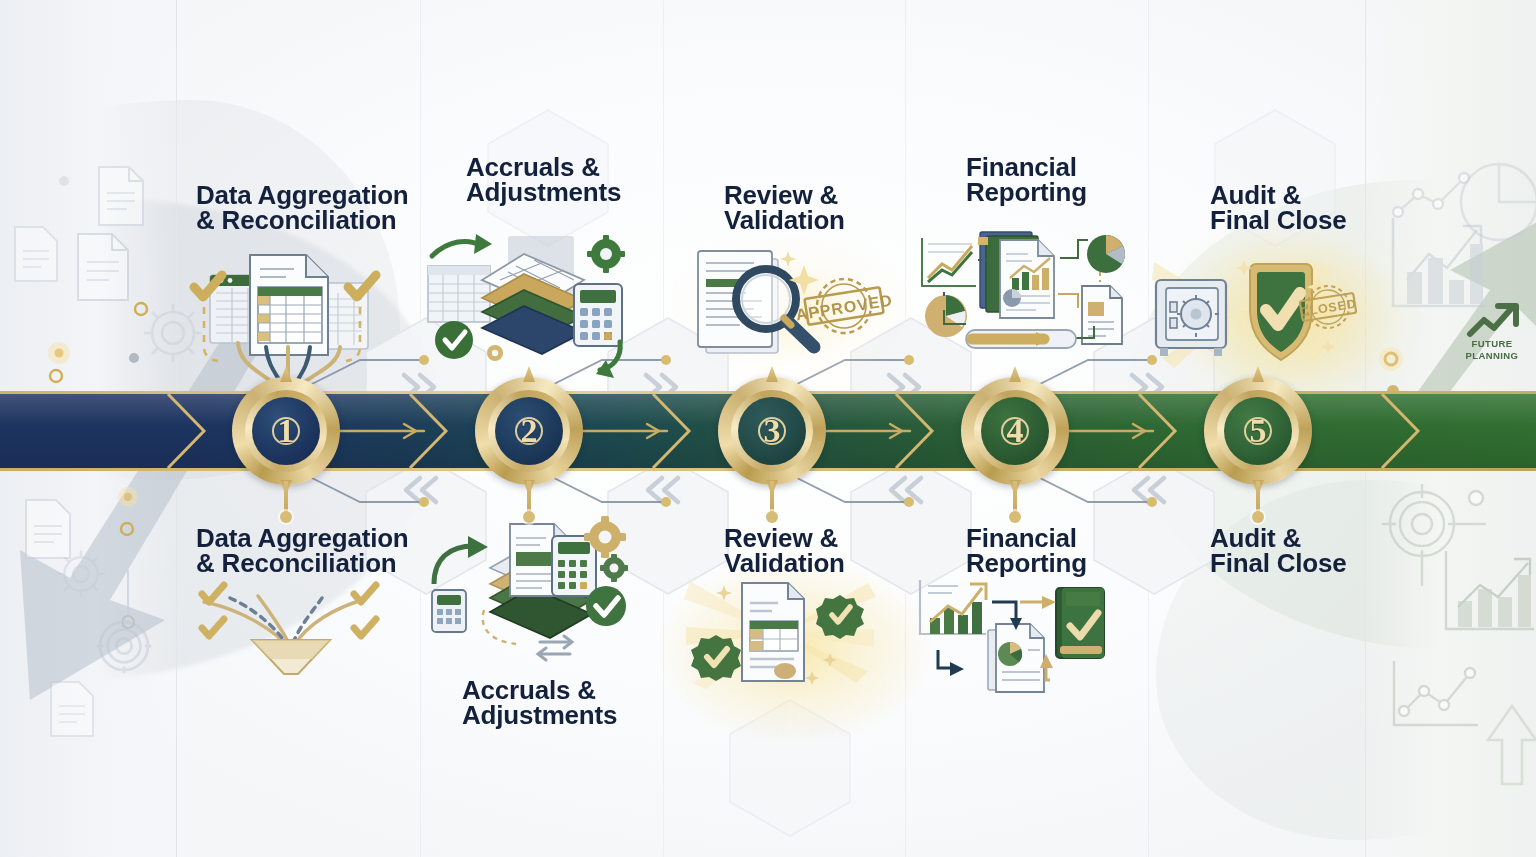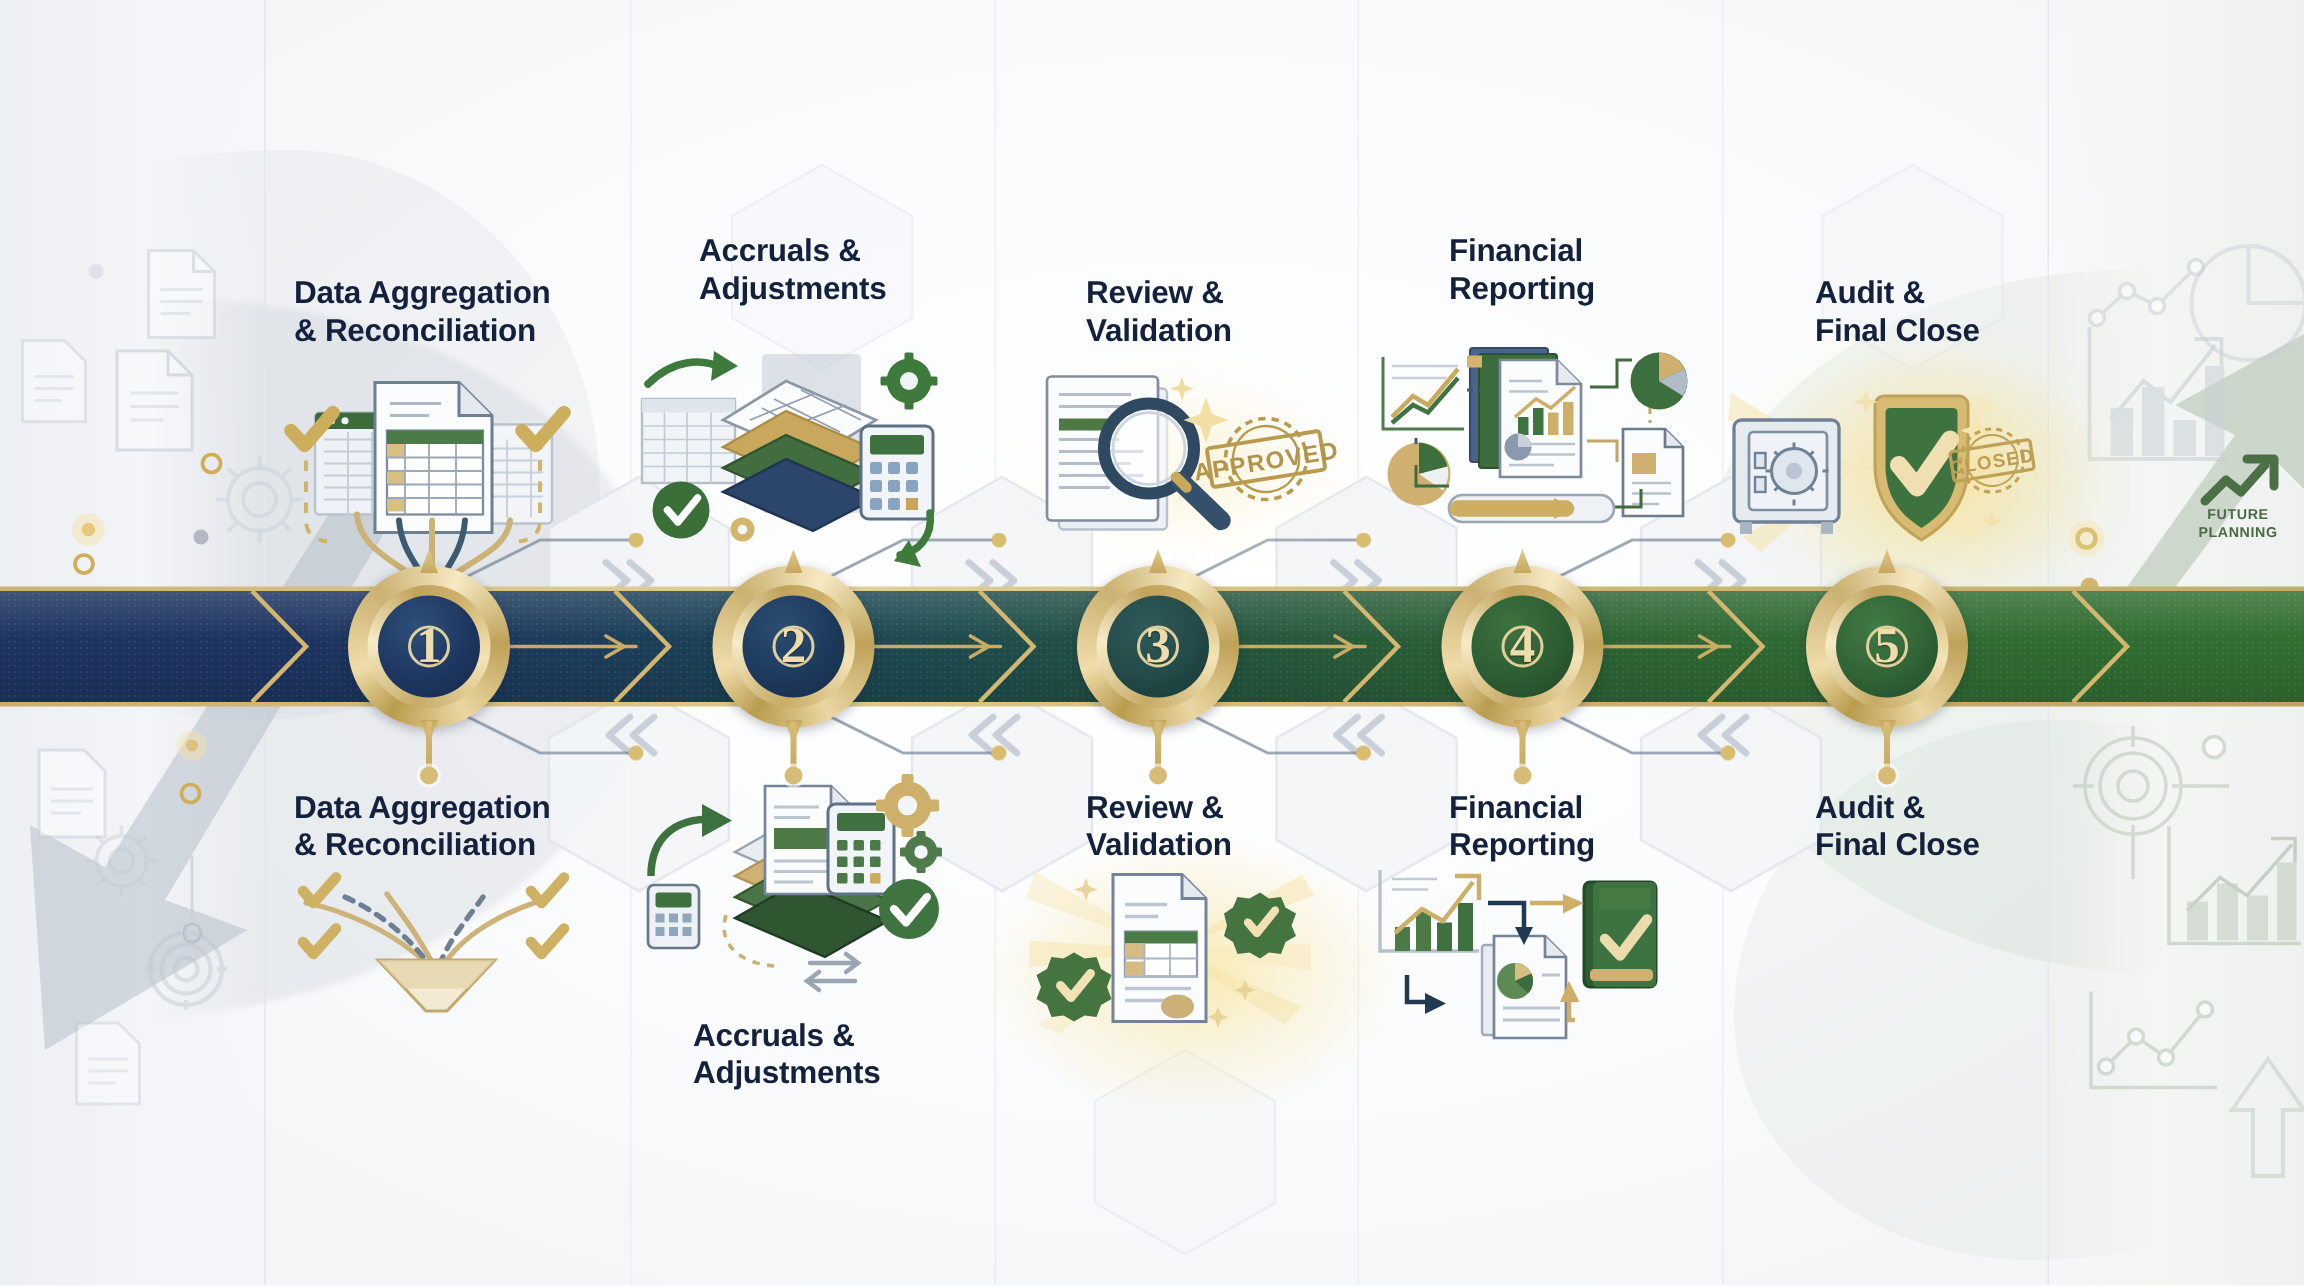--- a/index.html
+++ b/index.html
@@ -73,21 +73,21 @@
   .node .spike.up{top:-11px;}
   .node .spike.dn{bottom:-11px;transform:rotate(180deg);}
 
   .n-navy .core{background:radial-gradient(circle at 38% 30%,#2d4f79 0%,#1e3761 55%,#15274a 100%);}
   .n-navy2 .core{background:radial-gradient(circle at 38% 30%,#2b4d72 0%,#1d3a5c 55%,#152a45 100%);}
   .n-teal .core{background:radial-gradient(circle at 38% 30%,#2f5a5a 0%,#224a48 55%,#173734 100%);}
   .n-green .core{background:radial-gradient(circle at 38% 30%,#3d7240 0%,#2d5d33 55%,#1f4526 100%);}
   .n-green2 .core{background:radial-gradient(circle at 38% 30%,#417a44 0%,#306336 55%,#204a28 100%);}
 
   
-  .lbl{position:absolute;color:#14213d;font-weight:700;font-size:21px;line-height:25px;
+  .lbl{position:absolute;color:#14213d;font-weight:700;font-size:26px;line-height:25px;
        letter-spacing:-.2px;white-space:pre-line;}
 
   
   .ill{position:absolute;}
   .ill svg{display:block;overflow:visible}
 
   
   .glow5{position:absolute;left:1160px;top:218px;width:260px;height:190px;pointer-events:none;
     background:radial-gradient(ellipse at 50% 52%,rgba(247,226,150,.85) 0%,rgba(246,226,153,.45) 34%,rgba(250,240,200,.12) 62%,rgba(255,255,255,0) 78%);}
   .glow3{position:absolute;left:660px;top:560px;width:270px;height:180px;pointer-events:none;

